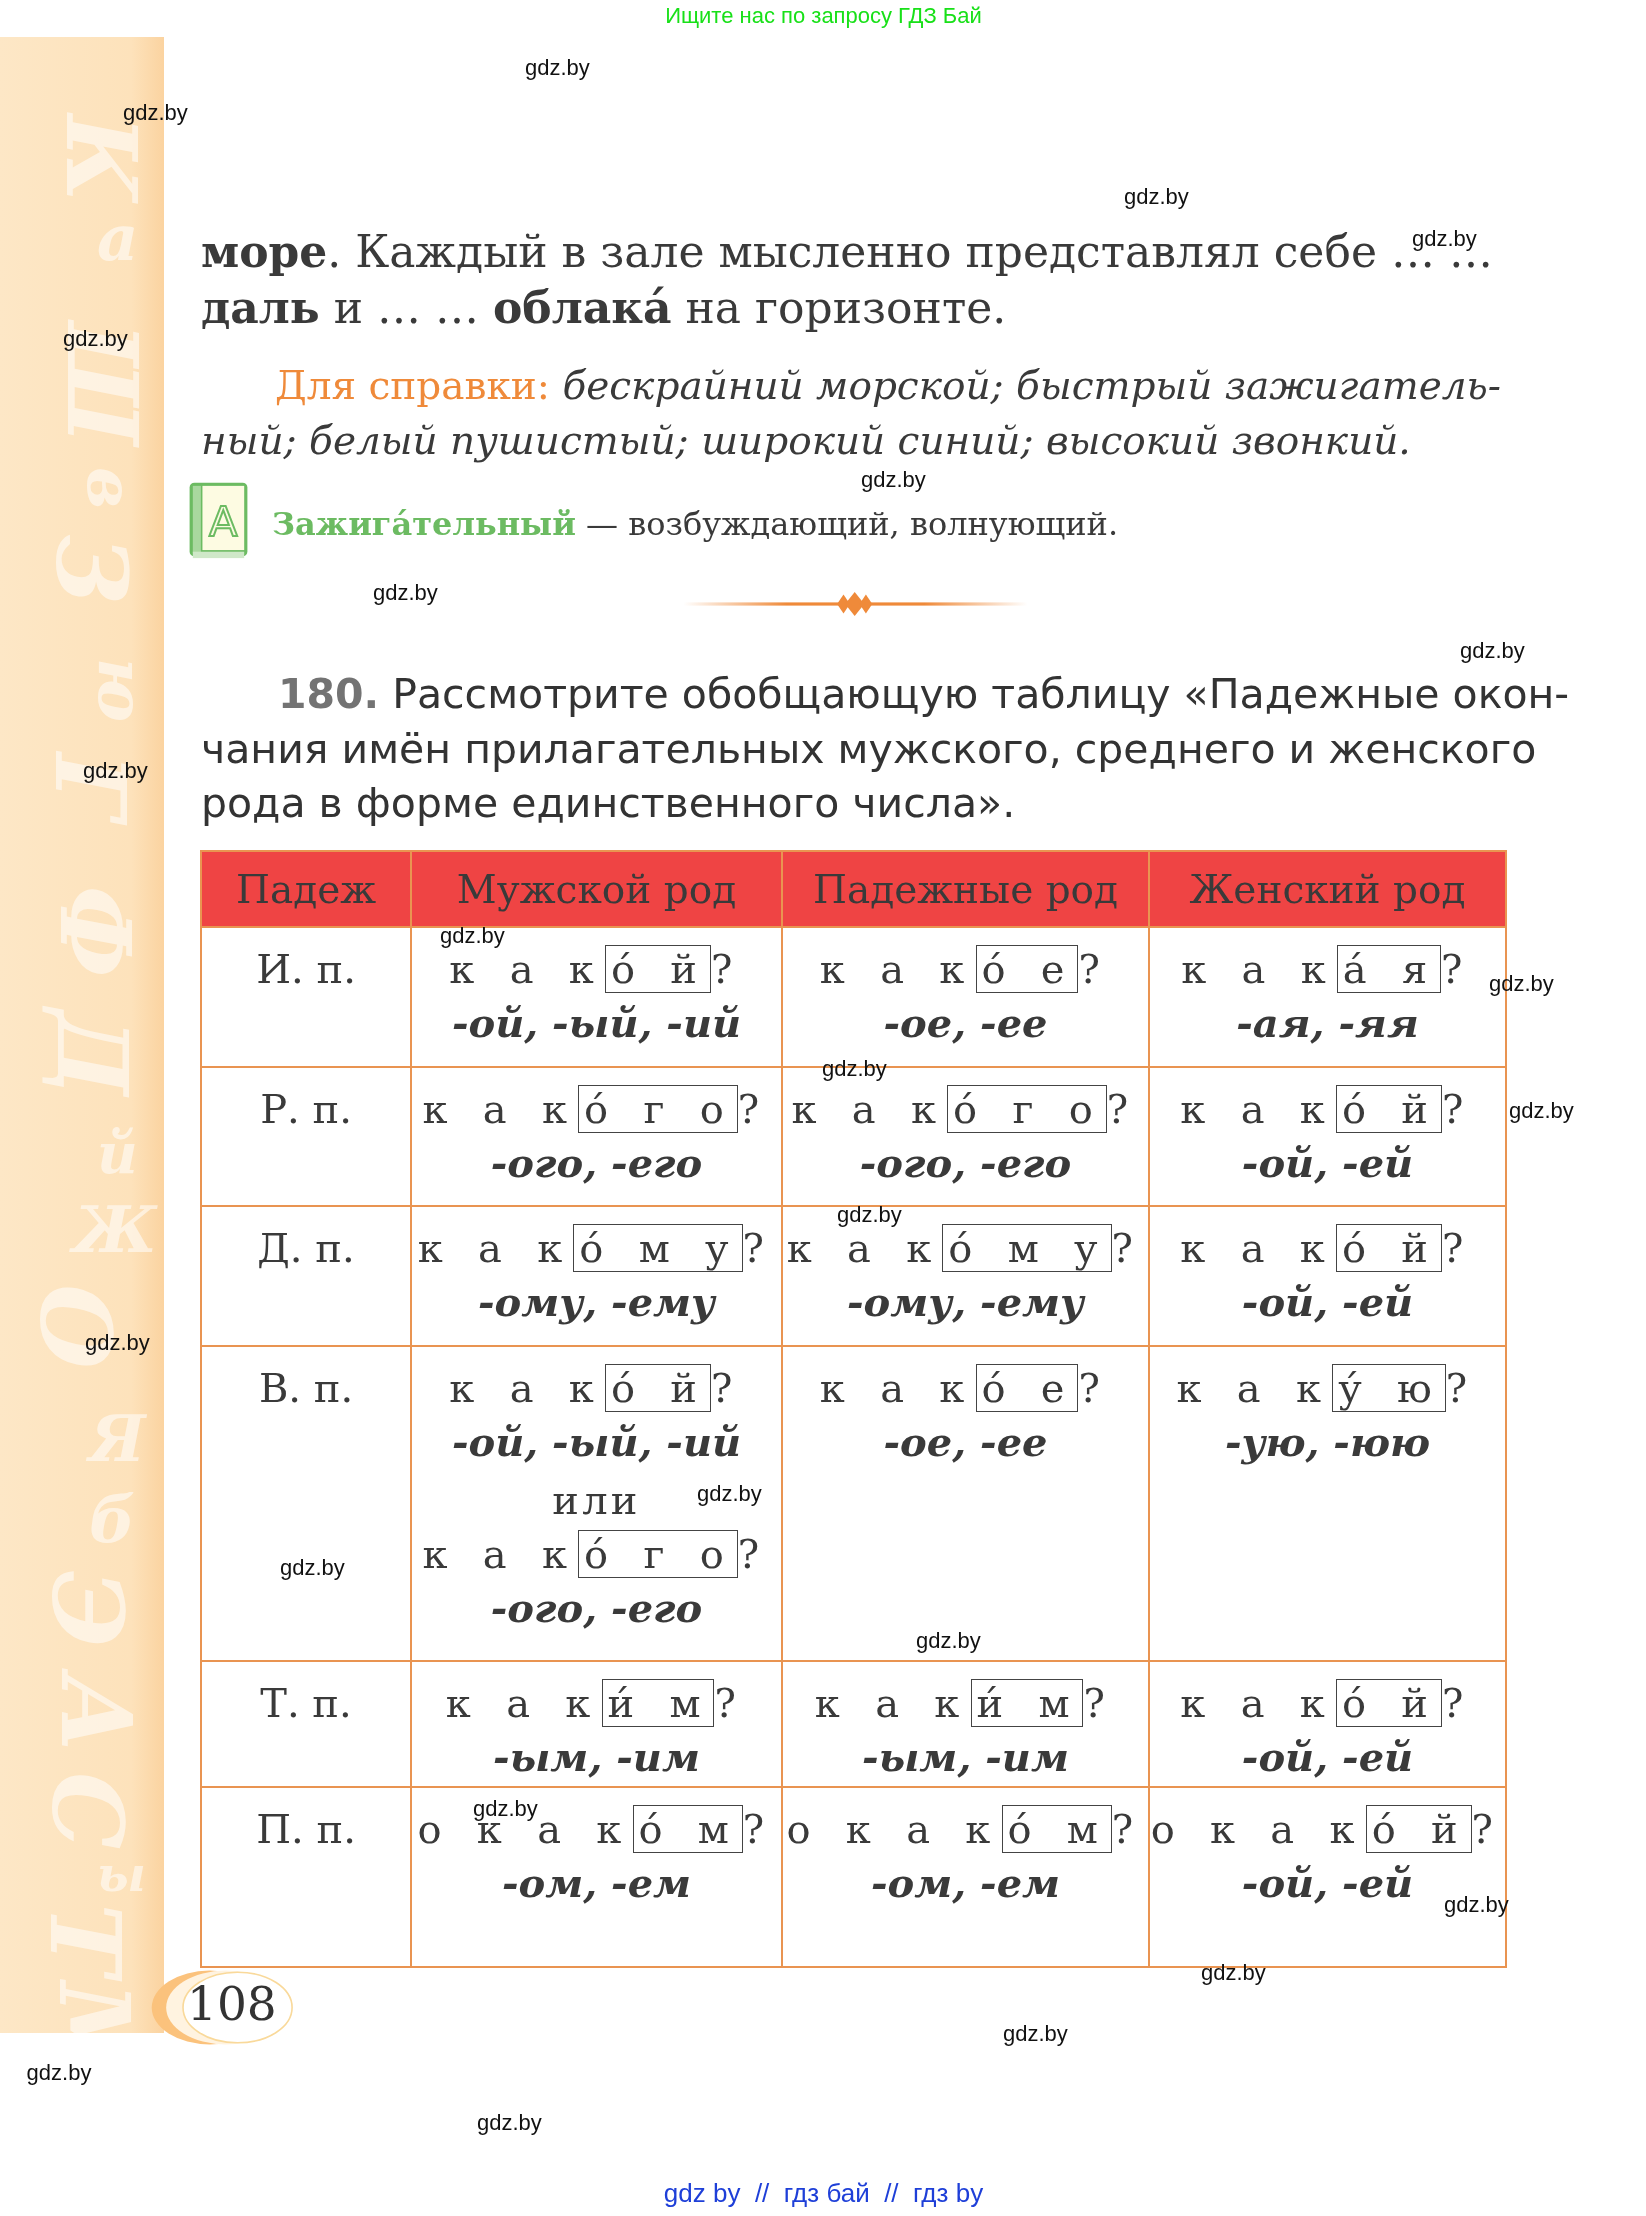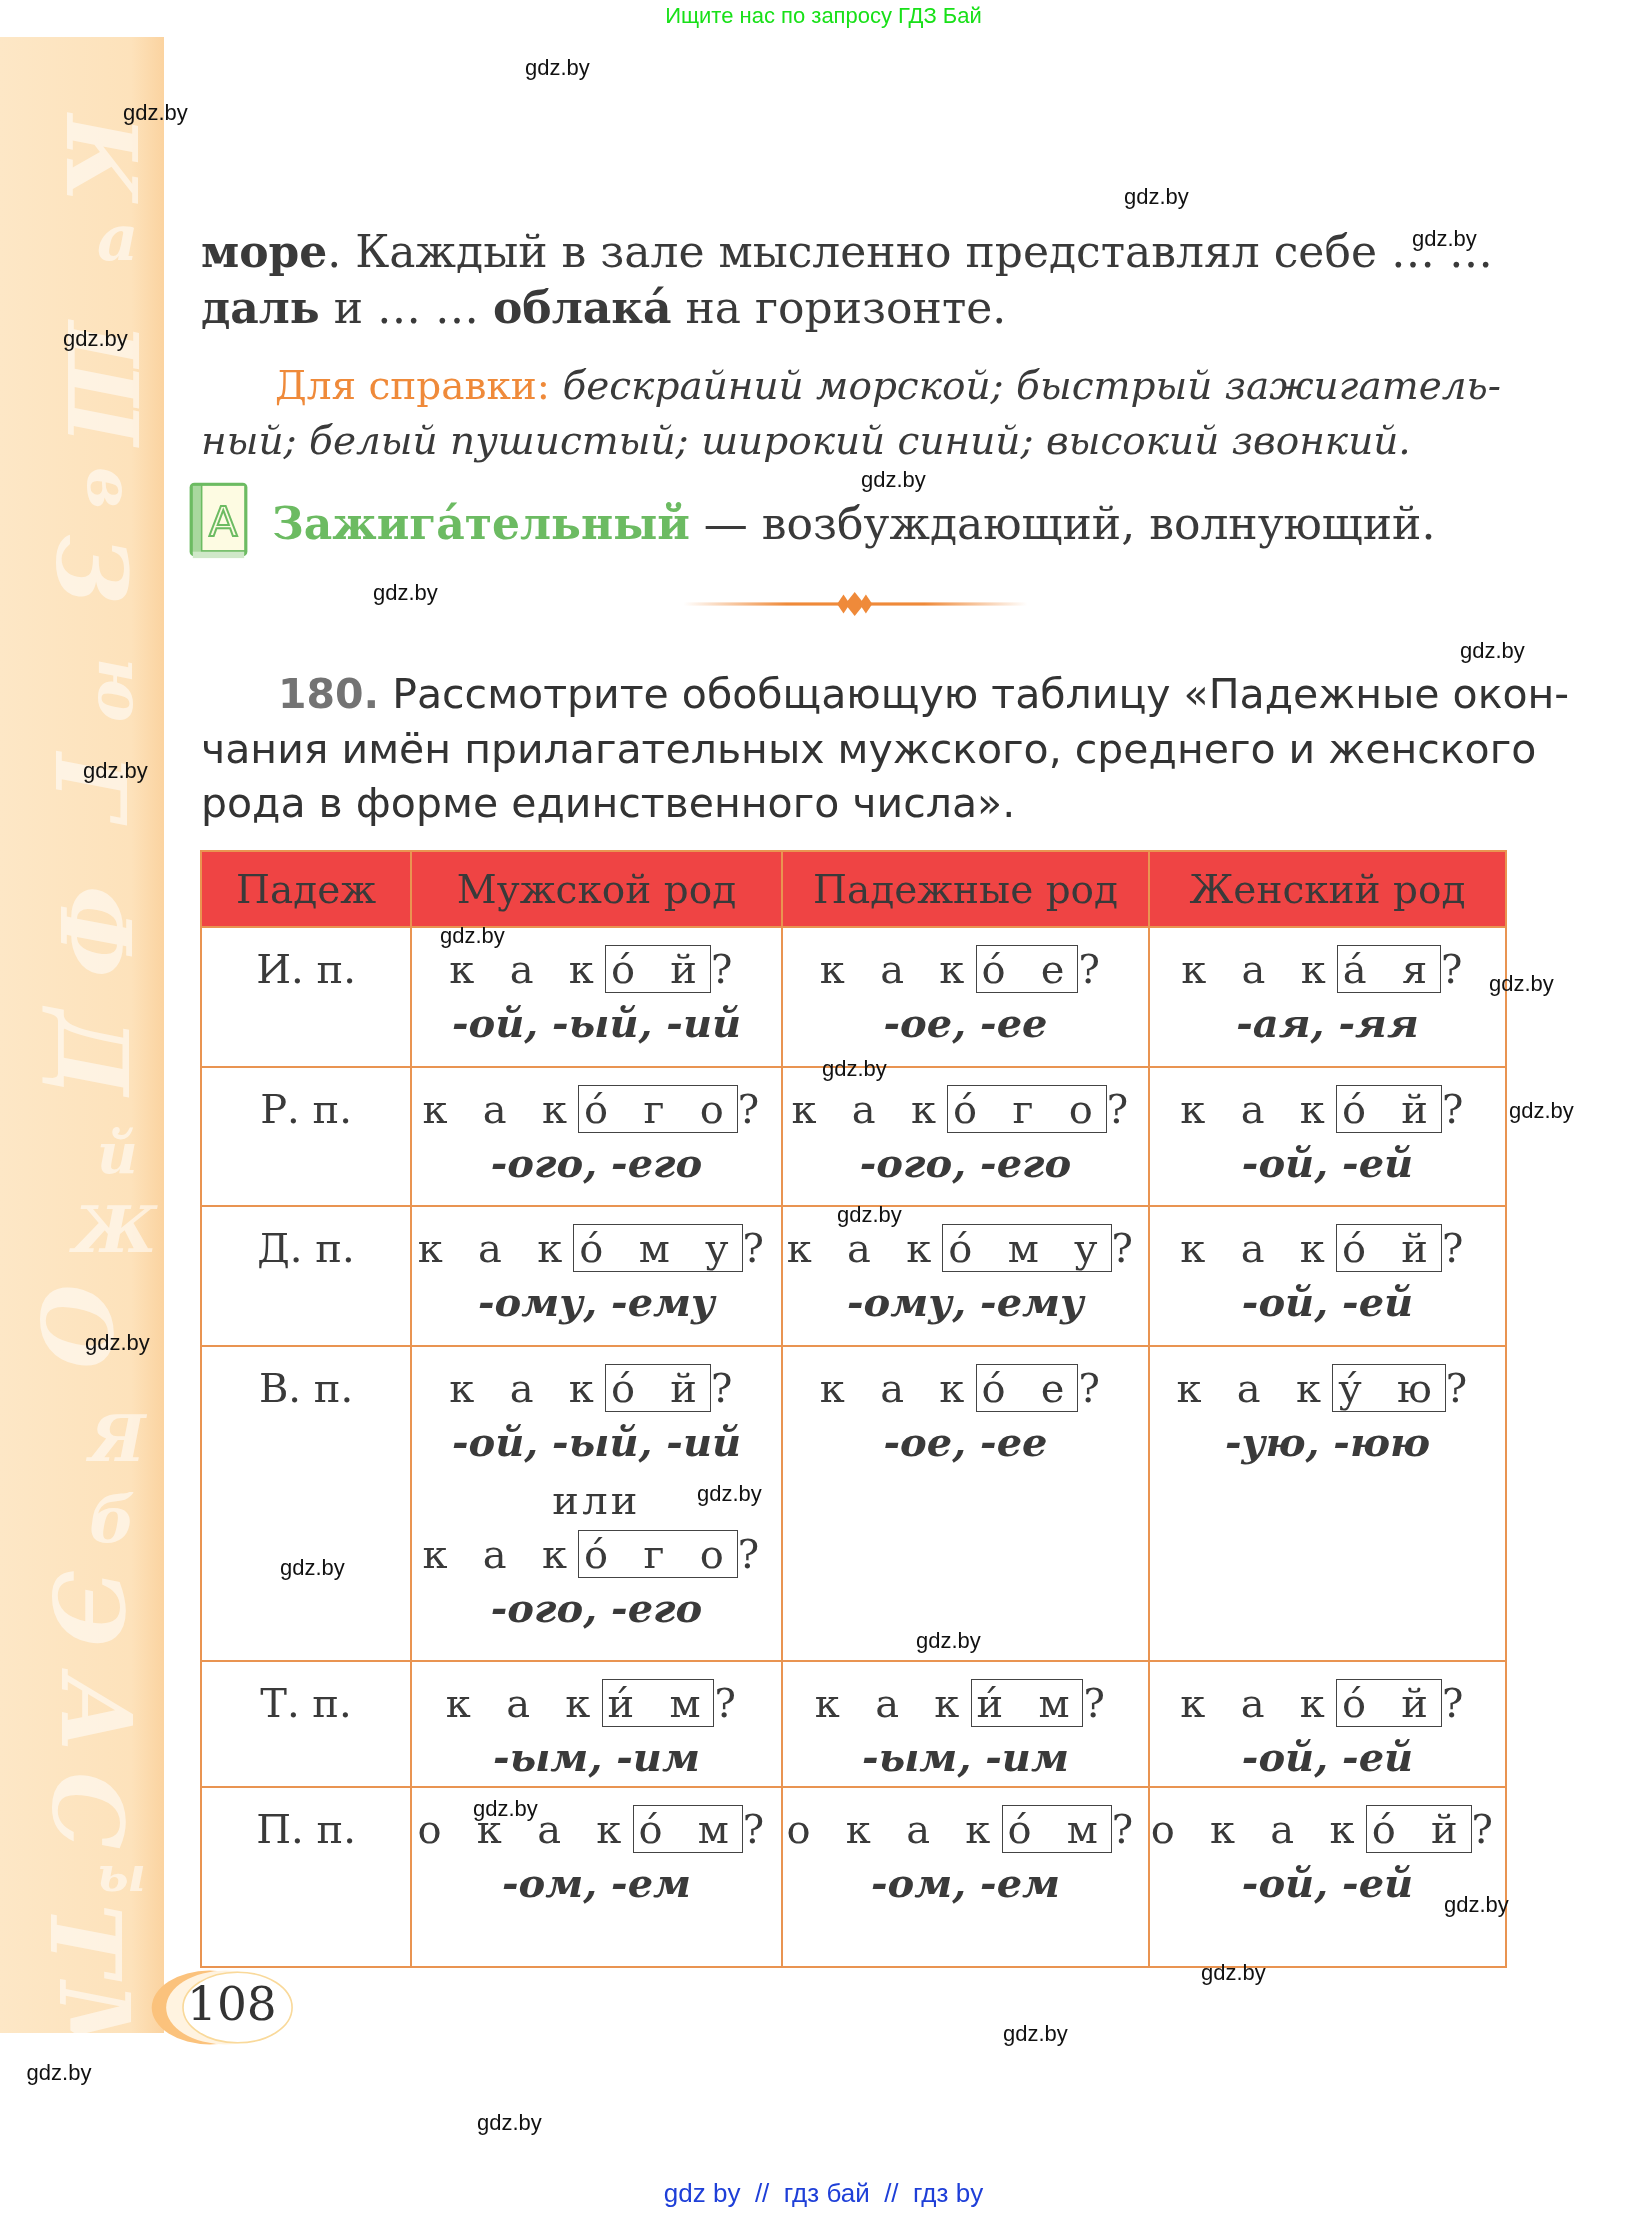--- a/index.html
+++ b/index.html
@@ -9,21 +9,21 @@
   .banner{left:0;width:1647px;top:3.2px;text-align:center;font-family:"Liberation Sans",sans-serif;font-size:22px;color:#18e018;}
   .sidebar{left:0;top:37px;width:164px;height:1996px;
     background:linear-gradient(to right,#fde7c6 0%,#fde2bb 80%,#fbd3a0 100%);}
   .side-letter{position:absolute;color:rgba(255,255,255,0.55);font-family:"DejaVu Serif",serif;font-weight:bold;font-style:italic;font-size:97px;line-height:1;}
   .wm{font-family:"Liberation Sans",sans-serif;font-size:22px;color:#111;position:absolute;white-space:nowrap;}
   .para{left:201px;width:1306px;font-size:44px;line-height:56px;white-space:nowrap;}
   .b{font-weight:bold;margin-top:24px;}
   .ref{left:201px;width:1306px;font-size:39px;line-height:55px;white-space:nowrap;}
   .ref-label{color:#ef8a3a;font-style:normal;}
   .ref-it{font-style:italic;}
-  .def{left:272px;top:492px;font-size:44px;line-height:64px;white-space:nowrap;}
+  .def{left:272px;top:492px;font-size:32px;line-height:64px;white-space:nowrap;}
   .def-word{color:#6cbb62;font-weight:bold;}
   .book{left:188px;top:481px;width:61px;height:82px;}
   .divider{left:682px;top:592px;width:347px;height:24px;}
   .task{left:201px;width:1322px;font-family:"DejaVu Sans","Liberation Sans",sans-serif;font-size:41px;line-height:56px;color:#333;white-space:nowrap;}
   .task-num{color:#737373;font-weight:bold;}
   table.pt{position:absolute;left:200px;top:850px;width:1304px;border-collapse:collapse;table-layout:fixed;}
   table.pt td, table.pt th{border:2.4px solid #e99451;text-align:center;vertical-align:top;padding:0;}
   table.pt th{background:#ef4444;font-weight:normal;font-size:39px;height:74px;vertical-align:middle;}
   .case{font-size:40px;padding-top:17.7px !important;}
   .q{font-size:40px;letter-spacing:11.3px;display:block;margin-top:16px;line-height:50px;}

